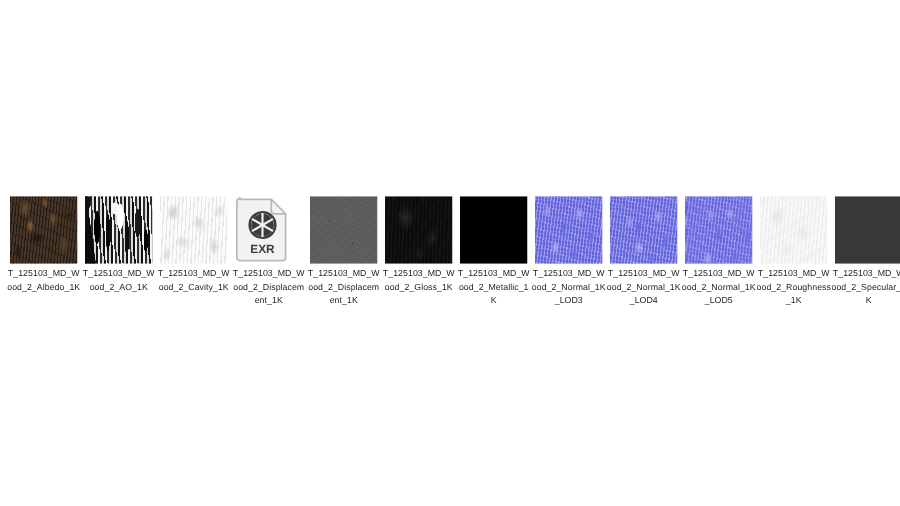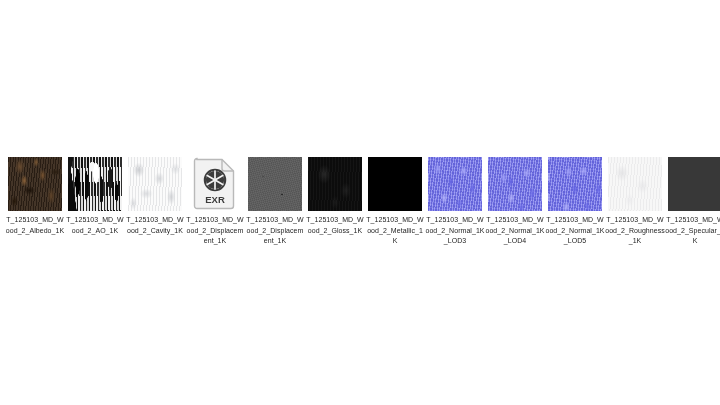--- a/index.html
+++ b/index.html
@@ -186,21 +186,21 @@
       </div>
       <div class="file-label">T_125103_MD_Wood_2_AO_1K</div>
     </div>
     <div class="file-item">
       <div class="thumb-wrap">
         <div class="thumb tex-cavity"></div>
       </div>
       <div class="file-label">T_125103_MD_Wood_2_Cavity_1K</div>
     </div>
     <div class="file-item">
-      <div class="thumb-wrap" style="display: flex; align-items: center; justify-content: center;">
+      <div class="thumb-wrap" style="display: flex; align-items: center; ">
         <span class="exr-icon">
           <svg width="44" height="54" viewBox="0 0 44 54">
             <path d="M4 2.5 h25 l11.5 11.5 v35 a2.5 2.5 0 0 1 -2.5 2.5 h-34 a2.5 2.5 0 0 1 -2.5 -2.5 v-45 a2.5 2.5 0 0 1 2.5 -2.5 z" fill="#f2f2f2" stroke="#b9b9b9" stroke-width="1.4"></path>
             <path d="M29 2.5 v9 a2.5 2.5 0 0 0 2.5 2.5 h9" fill="none" stroke="#b9b9b9" stroke-width="1.4"></path>
             <g transform="translate(22,23)" fill="#3c3c3c">
               <circle r="10.2" fill="none" stroke="#3c3c3c" stroke-width="2.1"></circle>
               <g>
                 <path d="M0,-9 A9,9 0 0 1 7.8,-4.5 L0,0 Z"></path>
                 <path d="M7.8,-4.5 A9,9 0 0 1 7.8,4.5 L0,0 Z"></path>
                 <path d="M7.8,4.5 A9,9 0 0 1 0,9 L0,0 Z"></path>

